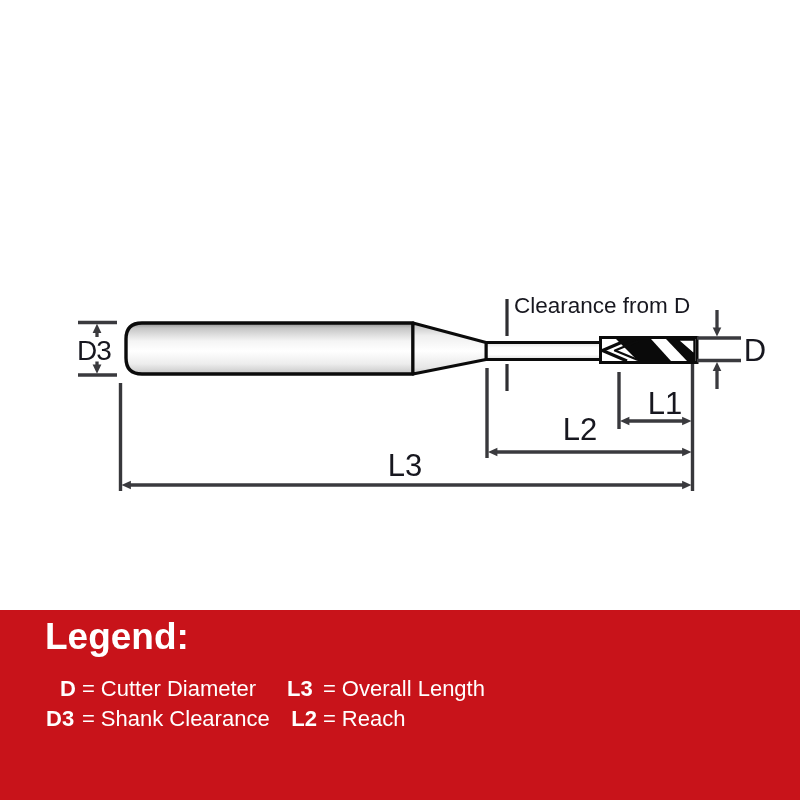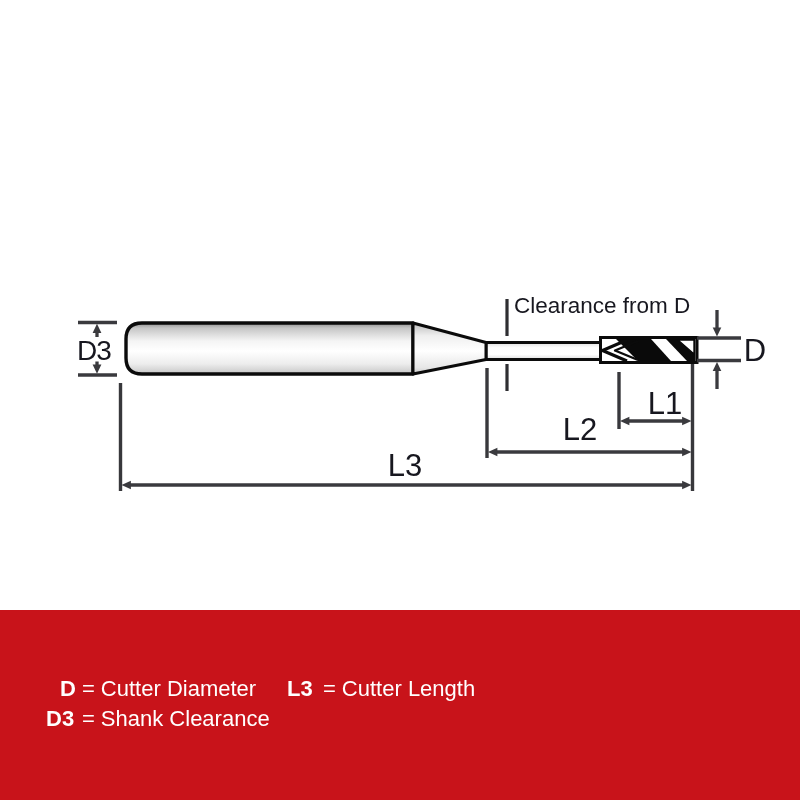--- a/index.html
+++ b/index.html
@@ -122,30 +122,34 @@
       <g stroke="#3a3a3e" stroke-width="3.3">
         <line x1="127" y1="485" x2="686" y2="485"></line>
         <polygon stroke="none" fill="#3a3a3e" points="121.5,485 130.9,480.8 130.9,489.2"></polygon>
         <polygon stroke="none" fill="#3a3a3e" points="691.5,485 682.1,480.8 682.1,489.2"></polygon>
       </g>
       <text x="405" y="476" font-size="31" text-anchor="middle">L3</text>
     </svg>
   </div>
 
   <div class="legend-band">
+    <div class="legend-title">Legend:</div>
     <div class="legend-grid">
 
       <div class="legend-cell col-left">
         <span class="code">D</span><span class="eq">=</span><span class="desc">Cutter Diameter</span>
       </div>
       <div class="legend-cell col-right">
-        <span class="code">L3</span><span class="eq">=</span><span class="desc">Cutter Length</span>
+        <span class="code">L3</span><span class="eq">=</span><span class="desc">Overall Length</span>
       </div>
 
       <div class="legend-cell col-right">
         <span class="code">D3</span><span class="eq">=</span><span class="desc">Shank Clearance</span>
       </div>
 
+      <div class="legend-cell col-left">
+        <span class="code">L2</span><span class="eq">=</span><span class="desc">Reach</span>
+      </div>
       <div class="legend-cell col-right"></div>
 
     </div>
   </div>
 </div>
 
 </body></html>

